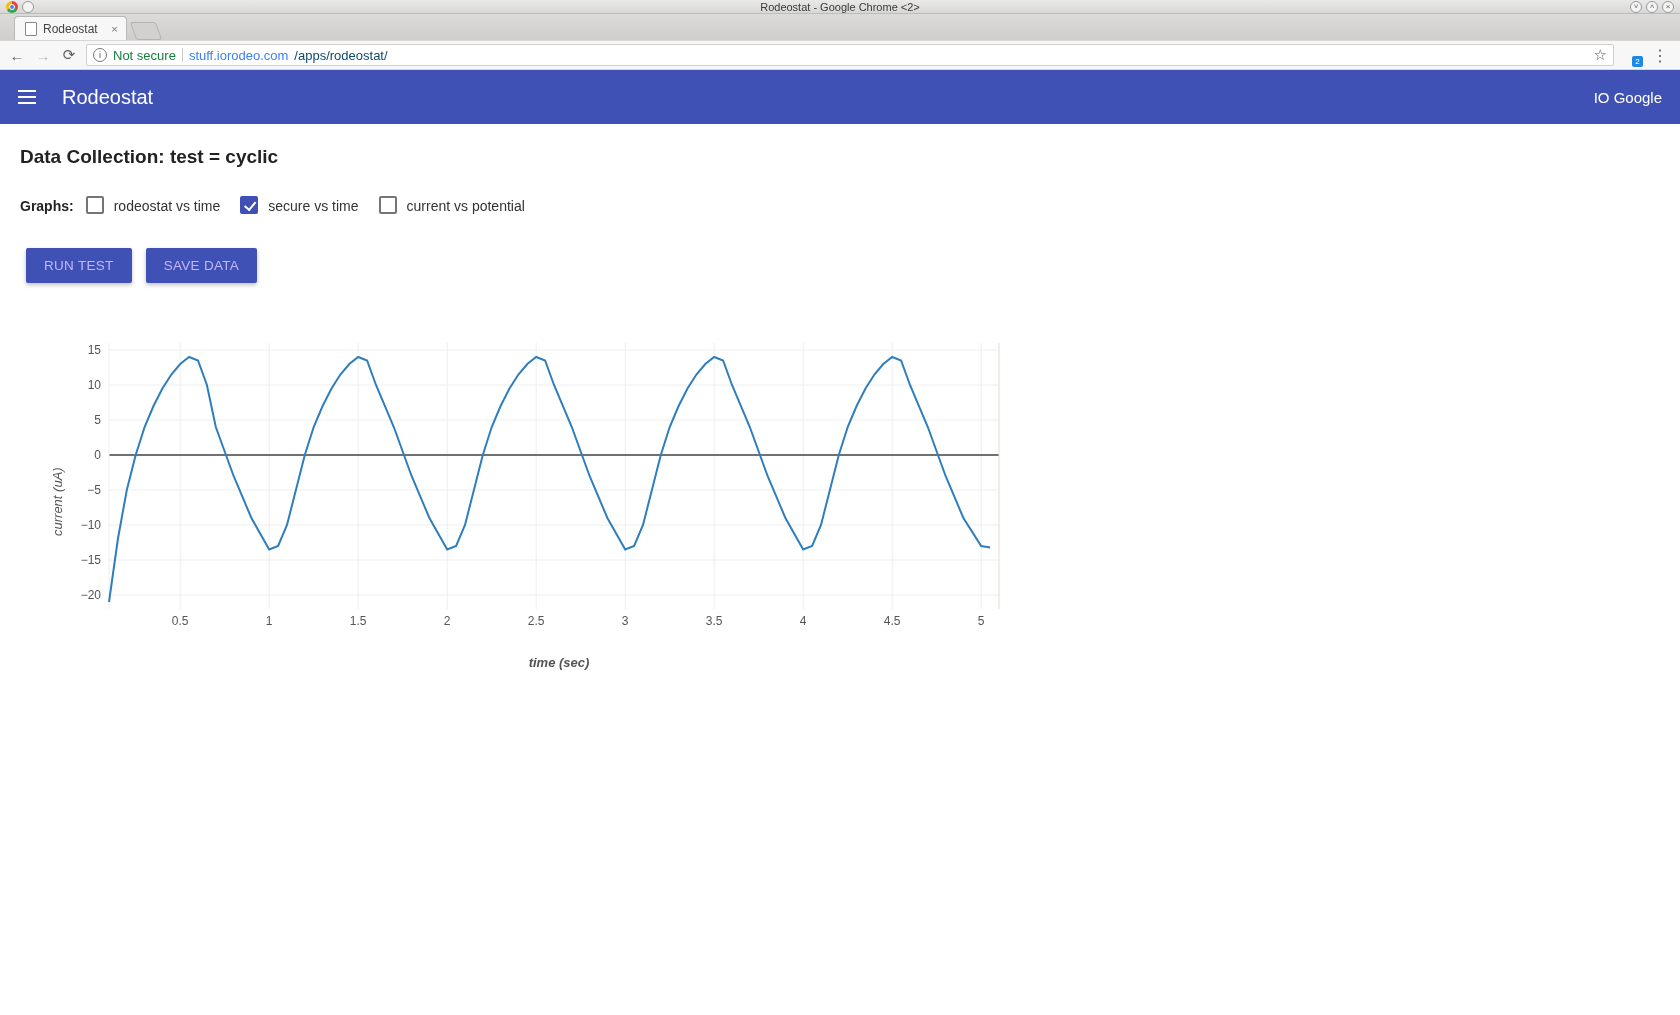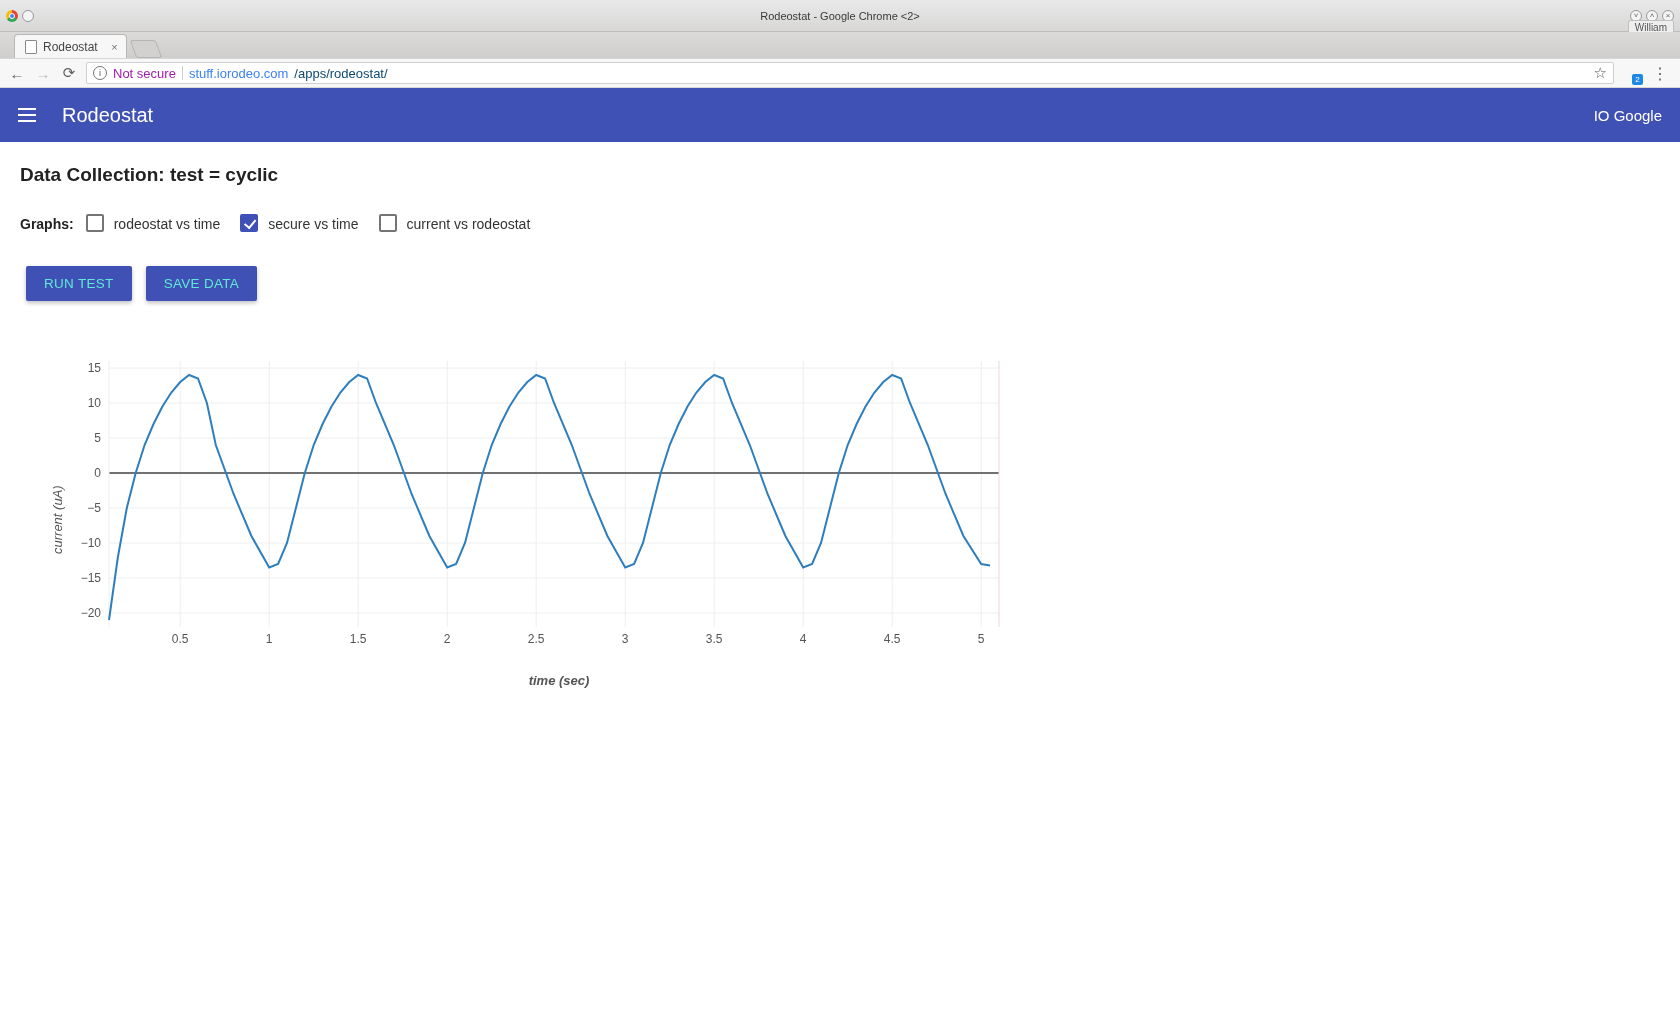--- a/index.html
+++ b/index.html
@@ -1,36 +1,36 @@
 <!DOCTYPE html>
 <html><head>
 <meta charset="utf-8">
 <style>
   * { box-sizing: border-box; margin: 0; padding: 0; }
   body { font-family: "Helvetica Neue", Arial, sans-serif; width:1680px; height:1015px; background:#fff; overflow:hidden; font-size:14px; color:#222; }
   
-  .win-titlebar { height:32px; background:linear-gradient(#e9e9e9,#d8d7d6); border-bottom:1px solid #bdbdbd; display:flex; align-items:center; position:relative; }
+  .win-titlebar { height:14px; background:linear-gradient(#e9e9e9,#d8d7d6); border-bottom:1px solid #bdbdbd; display:flex; align-items:center; position:relative; }
   .win-titlebar .title { position:absolute; left:50%; transform:translateX(-50%); font-size:11px; color:#3a3a3a; }
   .win-titlebar .left-icons { display:flex; gap:4px; padding-left:6px; }
   .win-titlebar .right-icons { display:flex; gap:4px; position:absolute; right:6px; }
   .circ { width:12px; height:12px; border:1px solid #999; border-radius:50%; display:flex; align-items:center; justify-content:center; font-size:8px; color:#666; background:#f4f4f4;}
   .user-badge { position:absolute; right:6px; top:20px; font-size:10px; border:1px solid #c0c0c0; padding:1px 6px; border-radius:2px; background:#eee; color:#555;}
   
   .tab-strip { height:26px; background:linear-gradient(#dcdbda,#cfcecc); display:flex; align-items:flex-end; padding-left:14px; position:relative; }
   .tab { height:24px; background:#f7f7f7; border:1px solid #b8b7b5; border-bottom:none; border-top-left-radius:4px; border-top-right-radius:4px; padding:0 28px 0 10px; display:flex; align-items:center; gap:6px; position:relative; font-size:12px; color:#444; }
   .tab .doc-ico { width:12px; height:14px; border:1px solid #888; border-radius:1px; background:#fff; position:relative;}
   .tab .close { position:absolute; right:8px; font-size:11px; color:#777;}
   .newtab { width:26px; height:18px; background:#d2d1cf; border:1px solid #b5b4b2; margin-left:6px; transform:skewX(20deg); border-radius:3px;}
   
   .url-bar { height:30px; background:#f7f7f7; border-top:1px solid #d8d7d5; border-bottom:1px solid #d8d7d5; display:flex; align-items:center; padding:0 8px; gap:8px; }
   .nav-ico { width:18px; color:#5f5f5f; font-size:15px; display:flex; justify-content:center;}
   .nav-ico.disabled { color:#bcbcbc; }
   .url-box { flex:1; height:22px; border:1px solid #cfcfcf; border-radius:2px; background:#fff; display:flex; align-items:center; padding:0 6px; gap:6px; font-size:13px; }
   .info-ico { width:14px; height:14px; border:1px solid #777; border-radius:50%; display:flex; align-items:center; justify-content:center; font-size:9px; color:#555;}
-  .not-secure { color:#a21caf; }
+  .not-secure { color:#15803d; }
   .sep { width:1px; height:14px; background:#ccc;}
   .url-host { color:#3b82f6; }
   .url-path { color:#0c4a6e; }
   .star-ico { color:#555; font-size:15px; margin-left:6px;}
   .ext-ico { width:18px; height:18px; position:relative; }
   .ext-ico .bubble { width:15px; height:13px; background:#2bb14c; border-radius:3px; position:relative;}
   .ext-ico .badge { position:absolute; bottom:-3px; right:-3px; width:11px; height:11px; background:#1e88e5; color:#fff; font-size:8px; display:flex; align-items:center; justify-content:center; border-radius:2px;}
   .menu-ico { color:#5f5f5f; font-size:16px; padding:0 4px;}
   
   .app-bar { height:54px; background:#3f51b5; color:#fff; display:flex; align-items:center; padding:0 18px; }
@@ -42,21 +42,21 @@
   
   .content { padding:22px 20px; }
   .page-heading { font-size:19px; font-weight:600; color:#222; margin-bottom:28px;}
   .graphs-row { display:flex; align-items:flex-end; gap:10px; margin-bottom:34px; }
   .graphs-label { font-weight:600; font-size:14px; margin-right:2px;}
   .chk { width:18px; height:18px; border:2px solid #757575; border-radius:2px; display:flex; align-items:center; justify-content:center; }
   .chk.checked { background:#3f51b5; border-color:#3f51b5; }
   .chk.checked::after { content:""; width:5px; height:9px; border:solid #fff; border-width:0 2px 2px 0; transform:rotate(40deg) translateY(-1px);}
   .chk-label { font-size:14px; color:#333; margin-right:10px;}
   .btn-row { display:flex; gap:14px; margin-bottom:50px; margin-left:6px;}
-  .btn { background:#3f51b5; color:#5eead4; border:none; padding:10px 18px; font-size:13.5px; font-weight:500; border-radius:2px; letter-spacing:0.3px; box-shadow:0 2px 4px rgba(0,0,0,0.25); cursor:pointer;}
+  .btn { background:#3f51b5; color:#c4b5fd; border:none; padding:10px 18px; font-size:13.5px; font-weight:500; border-radius:2px; letter-spacing:0.3px; box-shadow:0 2px 4px rgba(0,0,0,0.25); cursor:pointer;}
   
   .chart-wrap { display:flex; margin-left:26px;}
   .ylabel { writing-mode:vertical-rl; transform:rotate(180deg); font-style:italic; color:#555; font-size:13px; text-align:center; padding:0 4px;}
   .plot-col { }
   .xlabel { font-style:italic; color:#555; font-size:13px; text-align:center; margin-top:22px; margin-left:40px;font-weight:bold;}
   svg.plot { display:block; }
   .zero-line { stroke:#444; stroke-width:1.4; }
   .series { stroke:#2e7ebd; stroke-width:2; fill:none; }
   .plot-border-right { stroke:#e8d9d3; stroke-width:1;}
 </style>
@@ -122,21 +122,21 @@
 <div class="content">
   <div class="page-heading">Data Collection: test = cyclic</div>
 
   <div class="graphs-row">
     <span class="graphs-label">Graphs:</span>
     <span class="chk"></span>
     <span class="chk-label">rodeostat vs time</span>
     <span class="chk checked"></span>
     <span class="chk-label">secure vs time</span>
     <span class="chk"></span>
-    <span class="chk-label">current vs rodeostat</span>
+    <span class="chk-label">current vs potential</span>
   </div>
 
   <div class="btn-row">
     <button class="btn">RUN TEST</button>
     <button class="btn">SAVE DATA</button>
   </div>
 
   <div class="chart-wrap">
     <div class="ylabel">current (uA)</div>
     <div class="plot-col">

